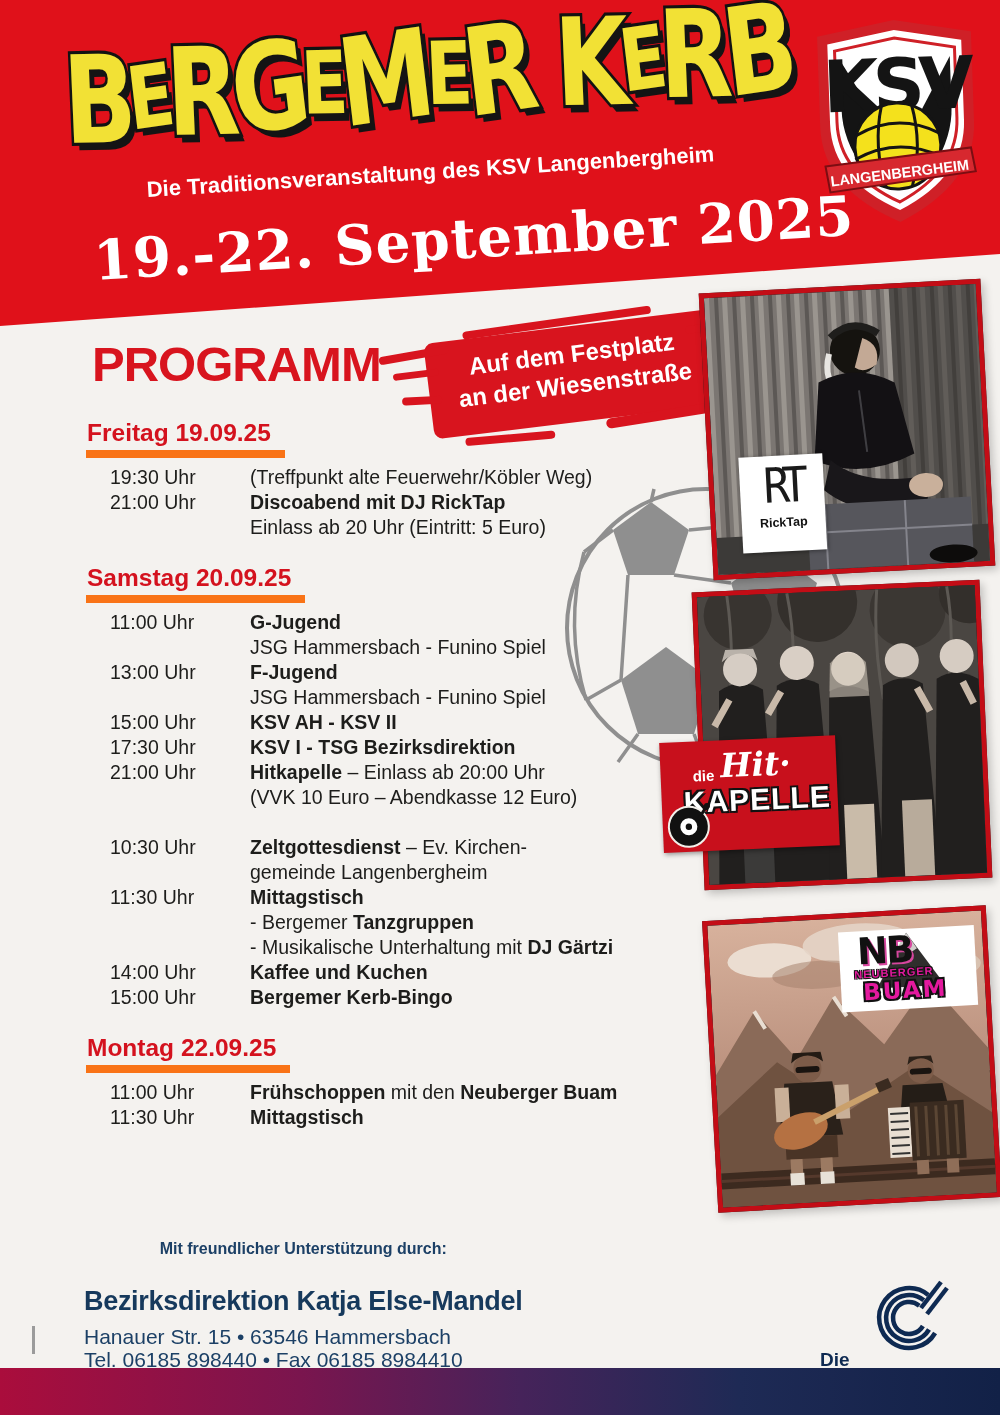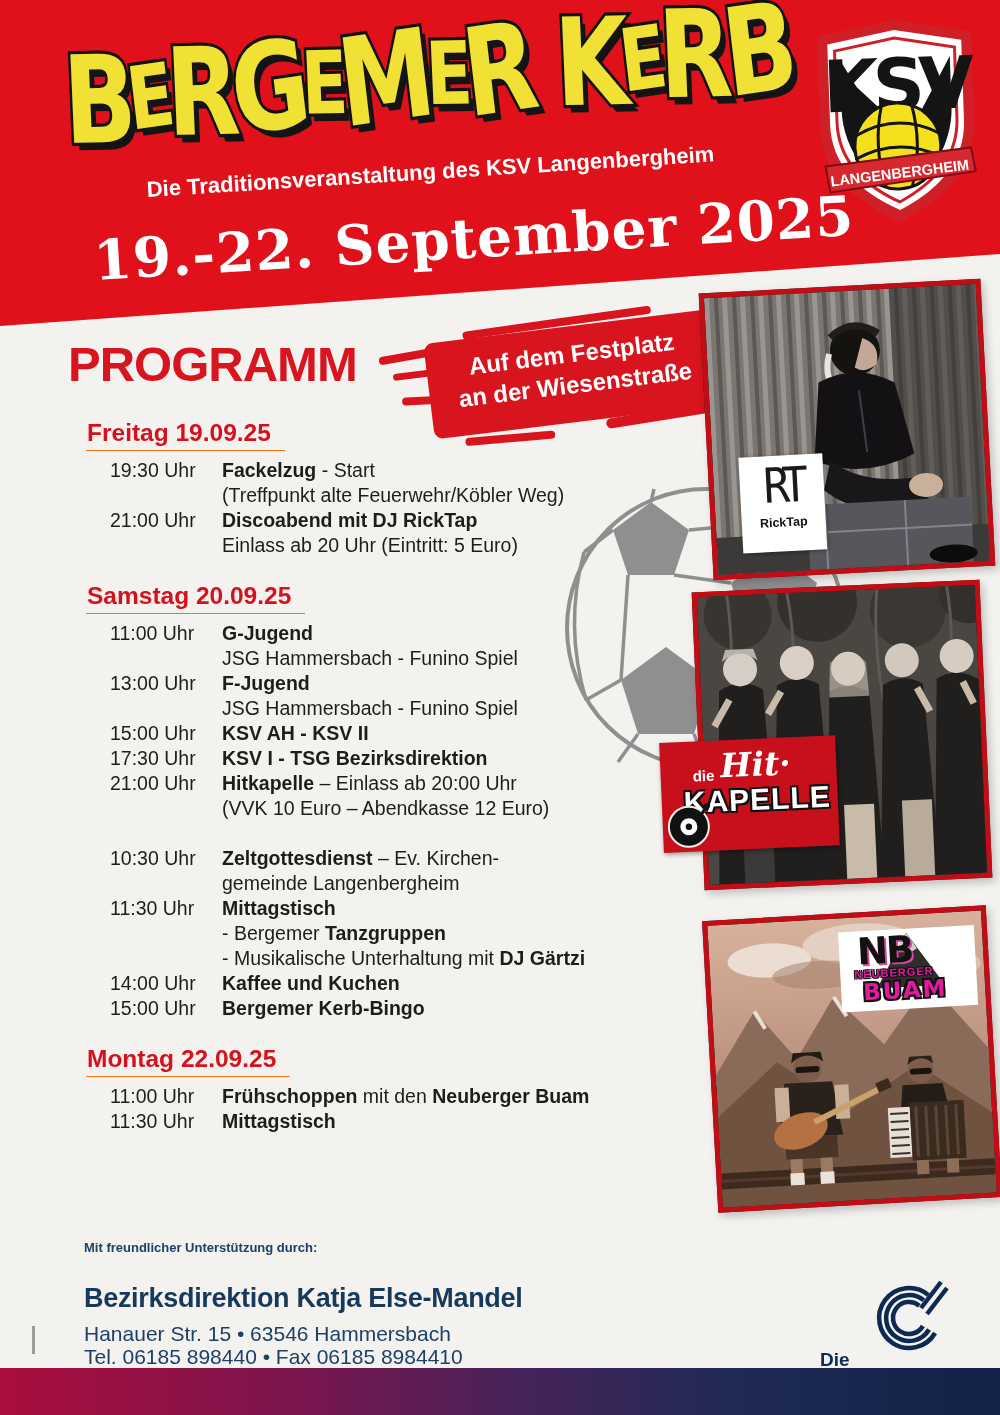--- a/index.html
+++ b/index.html
@@ -20,42 +20,42 @@
   .subtitle{position:absolute;left:146px;top:177px;transform:rotate(-3.6deg);transform-origin:0 0;
             color:#ffffff;font-weight:bold;font-size:22px;white-space:nowrap;z-index:2;}
   .daterange{position:absolute;left:92px;top:232px;transform:rotate(-3.4deg);transform-origin:0 0;
              color:#ffffff;font-family:"DejaVu Serif",serif;font-weight:bold;font-size:55px;
              letter-spacing:1px;white-space:nowrap;z-index:2;line-height:1.05;}
 
   
   .badge{position:absolute;left:812px;top:18px;width:170px;height:206px;transform:rotate(-2deg);z-index:3;}
 
   
-  .programm{position:absolute;left:68px;top:340px;font-size:49px;font-weight:bold;color:#d8141e;
+  .programm{position:absolute;left:92px;top:340px;font-size:49px;font-weight:bold;color:#d8141e;
             letter-spacing:-1px;z-index:2;line-height:1;}
   .splash{position:absolute;left:428px;top:326px;width:292px;height:96px;transform:rotate(-7deg);z-index:3;}
   .splash .bg{position:absolute;inset:0;background:#d8141e;border-radius:9px;}
   .splash .st{position:absolute;background:#d8141e;border-radius:5px;}
   .splash .st1{left:-46px;top:6px;width:70px;height:8px;transform:rotate(-3deg);}
   .splash .st2{left:-34px;top:26px;width:46px;height:7px;}
   .splash .st3{left:-28px;top:52px;width:40px;height:8px;transform:rotate(4deg);}
   .splash .st4{left:40px;top:-9px;width:190px;height:8px;transform:rotate(-1deg);}
   .splash .st5{right:-40px;top:14px;width:70px;height:8px;}
   .splash .st6{right:-30px;bottom:-8px;width:150px;height:10px;transform:rotate(-2deg);}
   .splash .st7{left:30px;bottom:-12px;width:90px;height:8px;transform:rotate(2deg);}
   .splash .txt{position:relative;color:#fff;font-weight:bold;font-size:24px;line-height:1.3;
                padding:12px 0 0 0;text-align:center;}
   .splash .txt div{white-space:nowrap;}
 
   
   .days{position:absolute;left:86px;top:420px;width:615px;z-index:2;color:#1d1d1b;}
   .day{margin-bottom:25px;}
   .day h3{font-size:24.5px;line-height:1.1;color:#d4121e;margin:0 0 7px 0;display:inline-block;
-          border-bottom:1px solid #f97316;padding:0 14px 3px 1px;font-weight:bold;}
-  .row{display:flex;padding-left:24px;font-size:19.5px;line-height:25px;}
+          border-bottom:8px solid #f97316;padding:0 14px 3px 1px;font-weight:bold;}
+  .row{display:flex;padding-left:24px;font-size:19.5px;line-height:25px;gap:28px;}
   .row .time{width:112px;flex:none;}
   .row .desc{flex:1;}
   .desc span.b{font-weight:bold;}
 
   
   .ball{position:absolute;left:556px;top:476px;width:300px;height:300px;z-index:1;}
 
   
   .photo{position:absolute;border:5px solid #c30d16;box-sizing:border-box;z-index:3;
          box-shadow:3px 4px 9px rgba(0,0,0,.22);background:#222;}
@@ -84,21 +84,21 @@
   .nb-nb{position:absolute;left:18px;top:2px;font-family:"DejaVu Sans",sans-serif;font-weight:800;
          font-size:37px;line-height:1;color:#111;letter-spacing:-2px;text-shadow:2px 2px 0 #d6469e;}
   .nb-l1{position:absolute;left:14px;top:37px;font-size:11px;font-weight:bold;color:#e3199e;letter-spacing:1px;
          text-shadow:-1px -1px 0 #111,1px -1px 0 #111,-1px 1px 0 #111,1px 1px 0 #111;}
   .nb-l2{position:absolute;left:22px;top:48px;font-family:"DejaVu Sans",sans-serif;font-weight:800;
          font-size:23px;color:#e3199e;letter-spacing:2px;
          text-shadow:-2px -2px 0 #111,2px -2px 0 #111,-2px 2px 0 #111,2px 2px 0 #111;}
 
   
   .sponsor{position:absolute;left:84px;top:1240px;color:#1c4066;z-index:2;}
-  .sp-intro{font-size:13px;font-weight:bold;margin-bottom:28px;}
+  .sp-intro{font-size:16px;font-weight:bold;margin-bottom:28px;text-align:center;}
   .sp-name{font-size:27px;font-weight:bold;color:#16395c;margin-bottom:9px;letter-spacing:-0.3px;margin-top:28px;}
   .sp-line{font-size:21px;line-height:22.5px;}
 
   .conti{position:absolute;left:798px;top:1276px;width:176px;text-align:center;color:#0e2a52;z-index:2;}
   .conti .mark{margin-left:46px;}
   .conti .die{text-align:left;margin-left:22px;margin-top:-14px;font-size:19px;font-weight:bold;line-height:1;}
   .conti .name{font-size:21.5px;font-weight:bold;letter-spacing:-0.5px;line-height:1.1;}
 
   .ticker{position:absolute;left:32px;top:1326px;width:3px;height:28px;background:#9b9b9b;z-index:2;}
   .bottombar{position:absolute;left:0;top:1368px;width:1000px;height:47px;z-index:4;
@@ -152,21 +152,20 @@
     <polygon points="218,75 261,107 244,161 192,161 175,107" fill="#8f8f8f"></polygon>
     <path d="M72,99 L65,204 M118,99 L175,107 M133,54 L175,50 M155,204 L192,161 M138,258 L150,290
              M95,26 L98,13 M57,54 L28,76 M65,204 L30,224 M82,258 L62,286" fill="none" stroke="#8f8f8f" stroke-width="3.5"></path>
     <path d="M28,76 Q8,150 30,224" fill="none" stroke="#8f8f8f" stroke-width="3.5"></path>
   </svg>
 
   <div class="days">
       <div class="day"><h3>Freitag 19.09.25</h3><div class="row">
           <div class="time">19:30 Uhr</div>
           <div class="desc">
-            <div><span class="b">Fackelzug</span><span class="r"> - Start</span></div>
             <div><span class="r">(Treffpunkt alte Feuerwehr/Köbler Weg)</span></div>
           </div>
         </div><div class="row">
           <div class="time">21:00 Uhr</div>
           <div class="desc">
             <div><span class="b">Discoabend mit DJ RickTap</span></div>
             <div><span class="r">Einlass ab 20 Uhr (Eintritt: 5 Euro)</span></div>
           </div>
         </div></div>
       <div class="day"><h3>Samstag 20.09.25</h3><div class="row">

